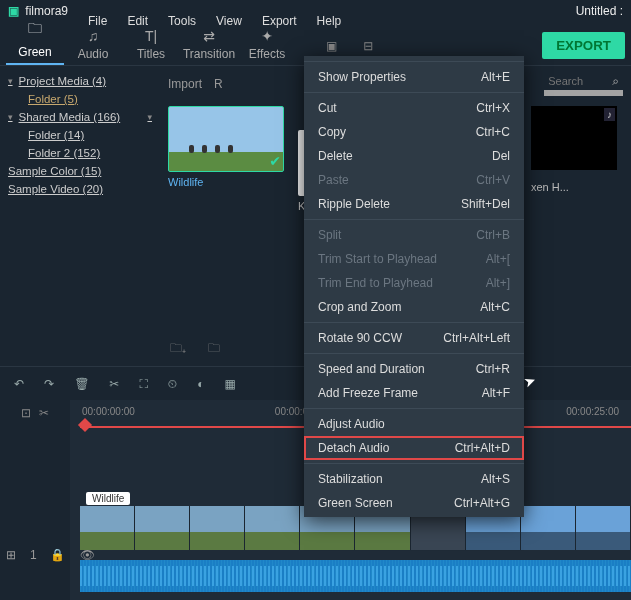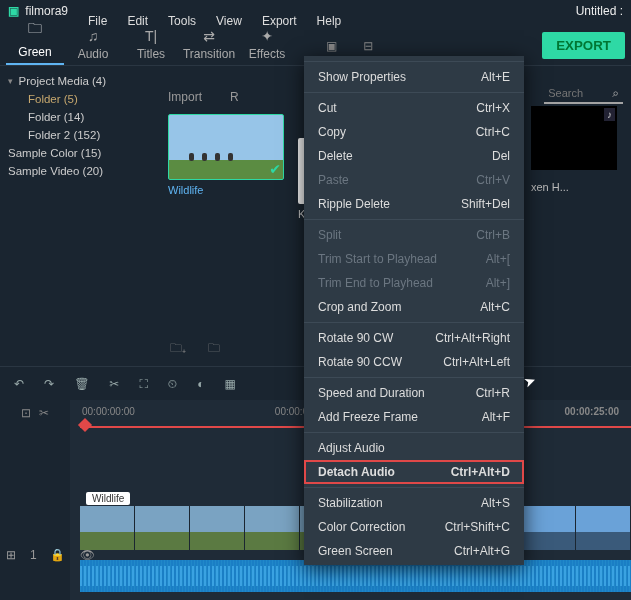--- a/index.html
+++ b/index.html
@@ -16,28 +16,28 @@
     .modetabs { height: 44px; display: flex; align-items: flex-end; padding: 0 6px; background: #1a2530; border-bottom: 1px solid #2a3642; }
     .modetab { width: 58px; display: flex; flex-direction: column; align-items: center; gap: 3px; color: #aaa; cursor: pointer; padding-bottom: 4px; }
     .modetab.active { color: #fff; border-bottom: 2px solid #5fb4f2; }
     .modetab .icon { font-size: 14px; }
     .placeholder-icons { display: flex; gap: 26px; margin-left: 30px; padding-bottom: 12px; color: #888; }
     .export-btn { margin-left: auto; margin-bottom: 6px; background: #2ed9a5; color: #073; border: none; padding: 6px 14px; font-weight: bold; border-radius: 2px; cursor: pointer; }
     
     
     .main { display: flex; height: 300px; }
     .sidebar { width: 160px; background: #1a2530; padding: 6px 0; }
-    .tree-item { padding: 3px 8px; color: #ccc; cursor: pointer; font-size: 11.5px; display: flex; align-items: center; }
+    .tree-item { padding: 3px 8px; color: #ccc; cursor: pointer; font-size: 11.5px; display: flex; align-items: center; text-decoration: underline; }
     .tree-item.child { padding-left: 28px; }
     .tree-item.expand::before { content: "▾"; margin-right: 6px; font-size: 9px; color: #888; }
     .tree-chevron { margin-left: auto; color: #888; font-size: 9px; }
     
     .content { flex: 1; background: #1a2530; display: flex; flex-direction: column; }
-    .content-head { display: flex; align-items: flex-end; padding: 6px 8px; gap: 28px; color: #999; }
-    .search-wrap { margin-left: auto; display: flex; align-items: center; border-bottom: 2px solid #a3a3a3; padding: 2px 4px; margin-top: 12px; }
+    .content-head { display: flex; align-items: center; padding: 6px 8px; gap: 12px; color: #999; }
+    .search-wrap { margin-left: auto; display: flex; align-items: center; border-bottom: 6px solid #a3a3a3; padding: 2px 4px; }
     .search-input { background: transparent; border: none; color: #ccc; width: 60px; outline: none; font-size: 11px; }
     .search-icon { color: #aaa; margin-left: 4px; }
     
     .thumbs { padding: 4px 8px; display: flex; flex-wrap: wrap; gap: 14px; }
     .thumb-card { display: flex; flex-direction: column; gap: 4px; }
     .thumb { width: 116px; height: 66px; position: relative; border-radius: 2px; overflow: hidden; }
     .thumb.selected { border: 1px solid #2ed9a5; }
     .thumb-sky { background: linear-gradient(#97c5e8 70%, #5b8c42 70%); position: relative; }
     .thumb-ninja { background: #fafafa; display: flex; flex-direction: column; align-items: center; justify-content: center; font-family: Comic Sans MS, cursive; color:#222; }
     .thumb-badge { position: absolute; top: 2px; right: 2px; background: #223; color: #ccc; padding: 1px 3px; font-size: 10px; }
@@ -71,21 +71,21 @@
     .vframe.dark { background: #3a4654; }
     .track-audio { position: absolute; left: 80px; right: 0; top: 160px; height: 32px; background: #1a7ec5; overflow: hidden; }
     .waveform { width: 100%; height: 100%; background: repeating-linear-gradient(90deg, #2088c9 0 1px, #1a7ec5 1px 3px); position: relative; }
     .waveform::after { content:""; position:absolute; inset: 6px 0 6px 0; background: repeating-linear-gradient(90deg, #3aa2e2 0 2px, transparent 2px 4px); }
     .tl-track-icons { position: absolute; left: 6px; top: 148px; display: flex; gap: 14px; color: #999; }
     
     
     .ctx { position: absolute; left: 304px; top: 56px; width: 220px; background: #2e3a45; color: #ddd; box-shadow: 0 4px 20px rgba(0,0,0,0.7); z-index: 100; padding: 2px 0; }
     .ctx-item { padding: 5px 14px; display: flex; justify-content: space-between; cursor: pointer; font-size: 12px; }
     .ctx-item.disabled { color: #6b7681; cursor: default; }
-    .ctx-item.highlight { outline: 2px solid #e04848; outline-offset: -2px; font-weight: bold; }
+    .ctx-item.highlight { outline: 2px solid #e04848; outline-offset: -2px; }
     .ctx-sep { height: 1px; background: #3d4a56; margin: 3px 0; }
     .cursor-arrow { position: absolute; left: 524px; top: 373px; color: #fff; z-index: 101; font-size: 14px; transform: rotate(-20deg); }
     
     
     .right-thumbs { position: absolute; right: 0; top: 106px; width: 100px; display: flex; flex-direction: column; gap: 8px; }
     .rthumb { width: 86px; height: 64px; background: #000; position: relative; }
     .rthumb .thumb-badge { top: 2px; right: 2px; }
     .rlabel { color: #bbb; font-size: 11px; margin-top: 3px; }
   </style>
 </head>
@@ -131,20 +131,24 @@
   <button class="export-btn">EXPORT</button>
 </div>
 
 <div class="main">
   <div class="sidebar">
     <div class="tree-item expand">
         <span>Project Media (4)</span>
       </div>
     <div class="tree-item child" style="color:#c7a86e">
         <span>Folder (5)</span>
+      </div>
+    <div class="tree-item expand">
+        <span>Shared Media (166)</span>
+        <span class="tree-chevron">▾</span>
       </div>
     <div class="tree-item child">
         <span>Folder (14)</span>
       </div>
     <div class="tree-item child">
         <span>Folder 2 (152)</span>
       </div>
     <div class="tree-item">
         <span>Sample Color (15)</span>
       </div>
@@ -212,21 +216,21 @@
 <div class="timeline">
   <div class="tl-left">
     <div class="tl-left-icons">
       <span>⊡</span>
       <span>✂</span>
     </div>
   </div>
   <div class="tl-head">
     <span>00:00:00:00</span>
     <span>00:00:08:10</span>
-    <span style="margin-left:auto;font-weight:bold;">00:00:25:00</span>
+    <span style="margin-left:auto;">00:00:25:00</span>
   </div>
   <div class="tl-redline"></div>
   <div class="tl-playhead"></div>
   <div class="tl-track-icons">
     <span>⊞</span>
     <span>1</span>
     <span>🔒</span>
     <span>👁</span>
   </div>
   <div class="track-video">
@@ -286,24 +290,20 @@
     <div class="ctx-item disabled">
       <span>Trim End to Playhead</span>
       <span>Alt+]</span>
     </div>
     <div class="ctx-item">
       <span>Crop and Zoom</span>
       <span>Alt+C</span>
     </div>
     <div class="ctx-sep"></div>
     <div class="ctx-item">
-      <span>Rotate 90 CW</span>
-      <span>Ctrl+Alt+Right</span>
-    </div>
-    <div class="ctx-item">
       <span>Rotate 90 CCW</span>
       <span>Ctrl+Alt+Left</span>
     </div>
     <div class="ctx-sep"></div>
     <div class="ctx-item">
       <span>Speed and Duration</span>
       <span>Ctrl+R</span>
     </div>
     <div class="ctx-item">
       <span>Add Freeze Frame</span>
@@ -317,21 +317,17 @@
     <div class="ctx-item highlight">
       <span>Detach Audio</span>
       <span>Ctrl+Alt+D</span>
     </div>
     <div class="ctx-sep"></div>
     <div class="ctx-item">
       <span>Stabilization</span>
       <span>Alt+S</span>
     </div>
     <div class="ctx-item">
-      <span>Color Correction</span>
-      <span>Ctrl+Shift+C</span>
-    </div>
-    <div class="ctx-item">
       <span>Green Screen</span>
       <span>Ctrl+Alt+G</span>
     </div>
   </div>
 <span class="cursor-arrow">➤</span>
 
 </body></html>

